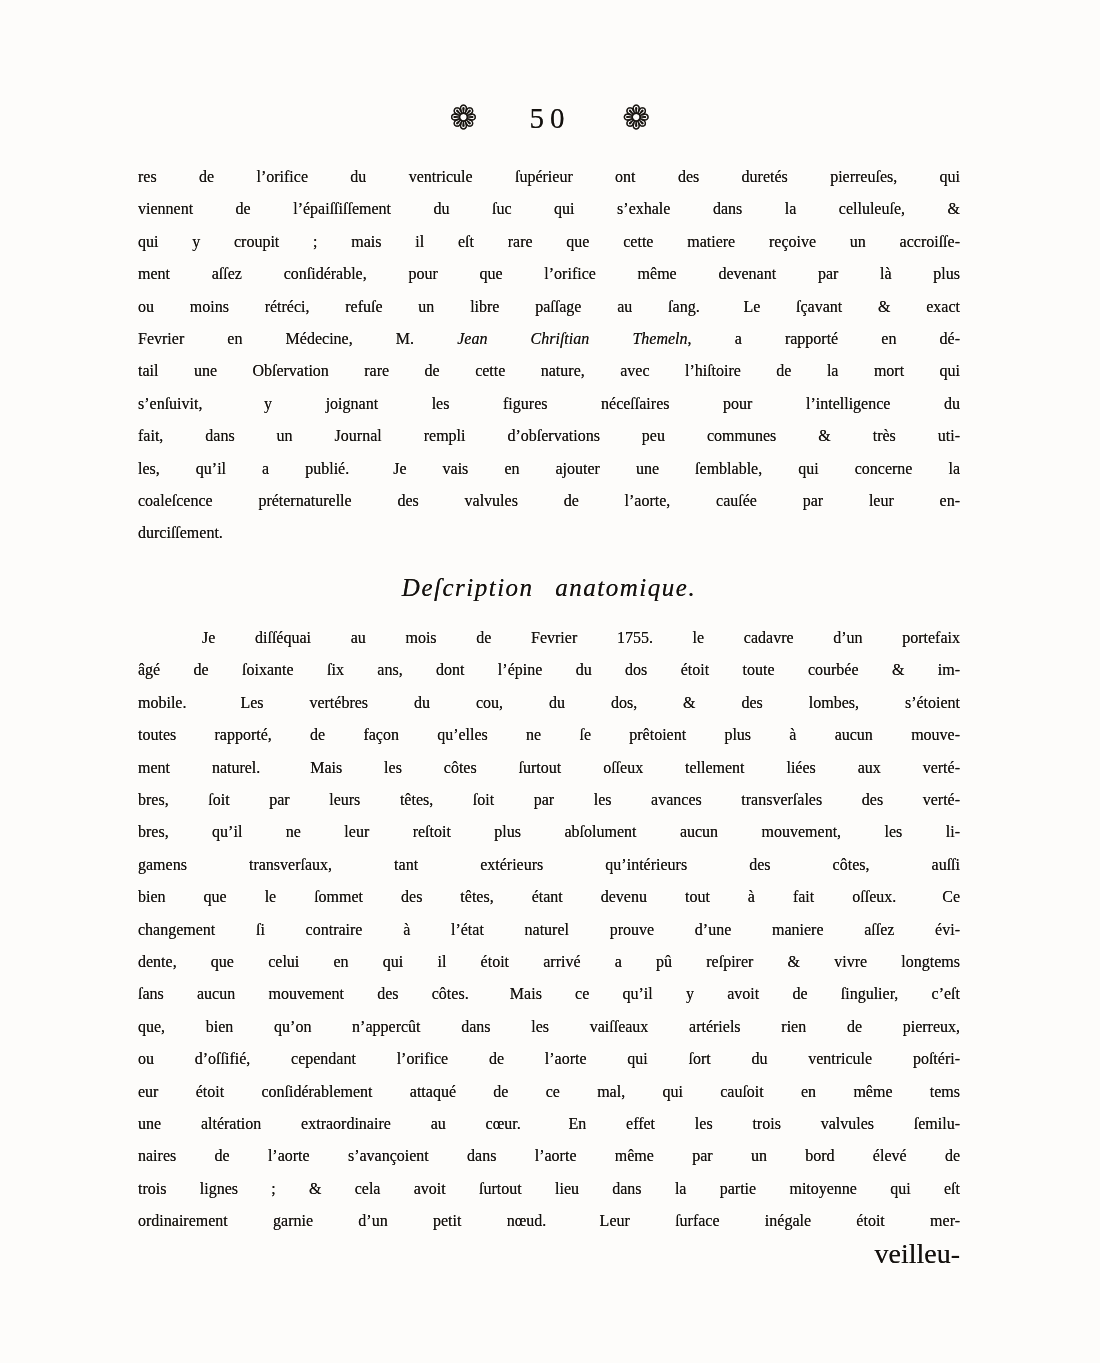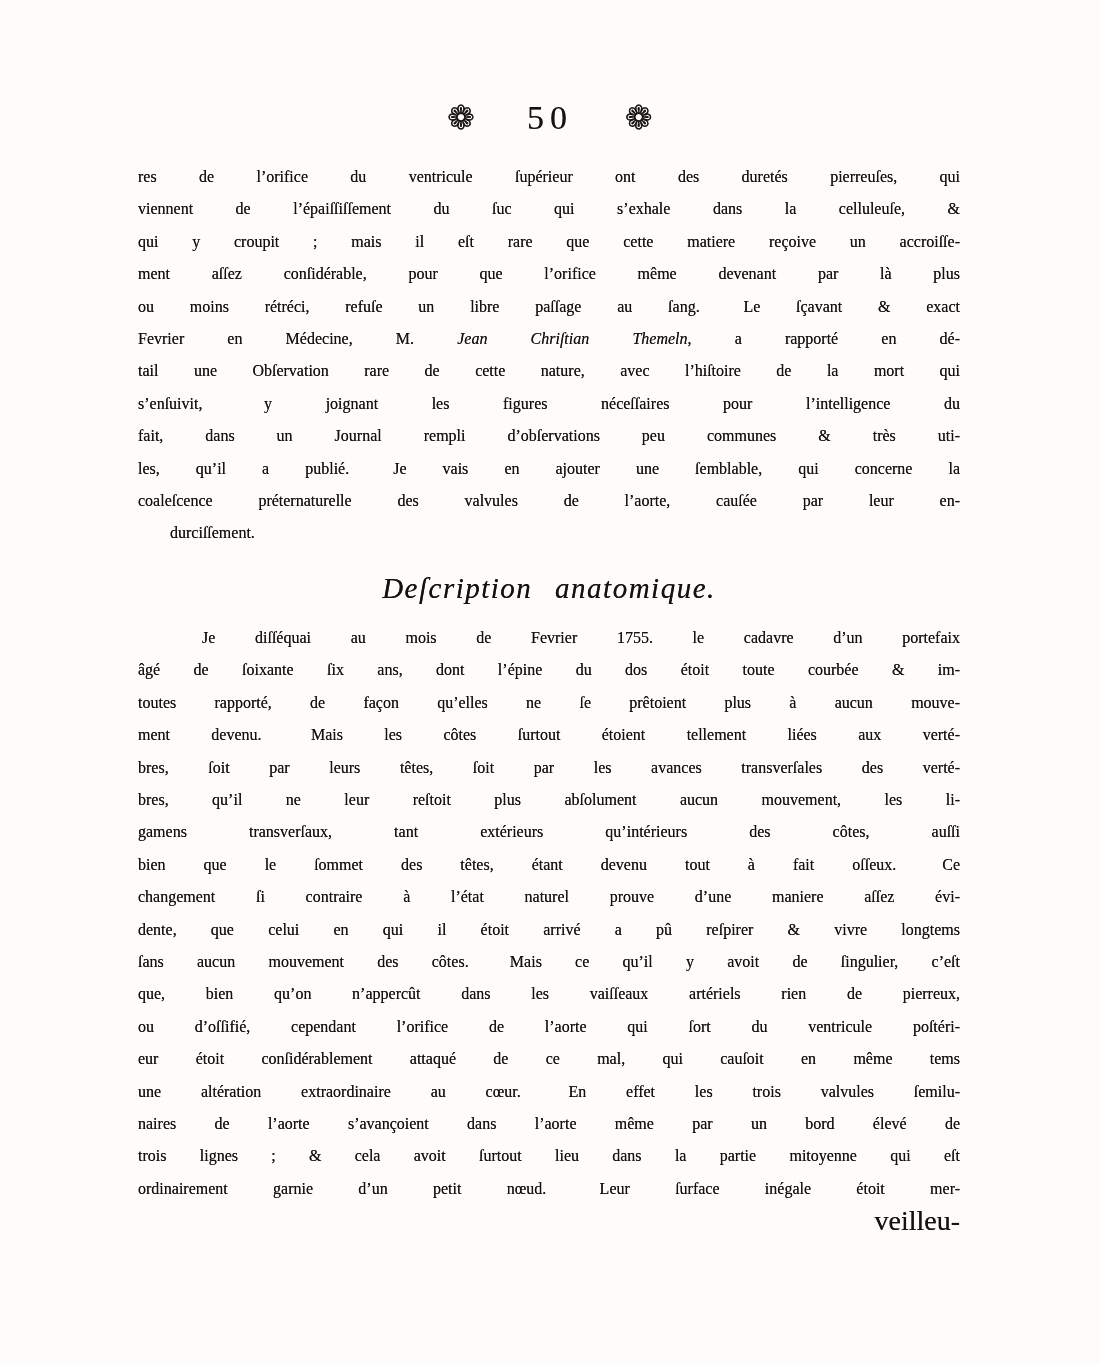--- a/index.html
+++ b/index.html
@@ -27,21 +27,21 @@
     column-gap: 52px;
   }
   .ornament {
     font-family: "DejaVu Sans", sans-serif;
     font-size: 33px;
     line-height: 40px;
     color: #191510;
     text-shadow: 0 0 0.6px rgba(10,8,5,.7);
   }
   .pagenum {
-    font-size: 34px;
+    font-size: 29px;
     letter-spacing: 6px;
     line-height: 40px;
     text-shadow: 0 0 0.5px rgba(10,8,5,.6);
   }
   .textblock {
     position: absolute;
     left: 138px;
     top: 161px;
     width: 822px;
   }
@@ -49,30 +49,29 @@
     font-size: 16px;
     line-height: 32.4px;
     text-align: justify;
     text-align-last: justify;
     text-shadow: 0 0 0.55px rgba(15,11,6,.75);
     word-spacing: 1px;
   }
   .line.last {
     text-align: left;
     text-align-last: left;
-    margin-left: 32px;
   }
   .line.indent {
     padding-left: 64px;
   }
   .it { font-style: italic; }
   .heading {
     font-weight: normal;
     font-style: italic;
-    font-size: 29px;
+    font-size: 25px;
     line-height: 36px;
     text-align: center;
     letter-spacing: 1.5px;
     word-spacing: 14px;
     margin-top: 20px;
     text-shadow: 0 0 0.6px rgba(15,11,6,.8);
   }
   .para2 { margin-top: 16px; }
   .catchword {
     font-size: 28px;
@@ -107,22 +106,23 @@
       <div class="line">les, qu’il a publié.  Je vais en ajouter une ſemblable, qui concerne la</div>
       <div class="line">coaleſcence préternaturelle des valvules de l’aorte, cauſée par leur en-</div>
       <div class="line last">durciſſement.</div>
     </div>
 
     <h2 class="heading">Deſcription anatomique.</h2>
 
     <div class="para para2">
       <div class="line indent">Je diſſéquai au mois de Fevrier 1755. le cadavre d’un portefaix</div>
       <div class="line">âgé de ſoixante ſix ans, dont l’épine du dos étoit toute courbée &amp; im-</div>
+      <div class="line">mobile.  Les vertébres du cou, du dos, &amp; des lombes, s’étoient</div>
       <div class="line">toutes rapporté, de façon qu’elles ne ſe prêtoient plus à aucun mouve-</div>
-      <div class="line">ment devenu.  Mais les côtes ſurtout étoient tellement liées aux verté-</div>
+      <div class="line">ment naturel.  Mais les côtes ſurtout oſſeux tellement liées aux verté-</div>
       <div class="line">bres, ſoit par leurs têtes, ſoit par les avances transverſales des verté-</div>
       <div class="line">bres, qu’il ne leur reſtoit plus abſolument aucun mouvement, les li-</div>
       <div class="line">gamens transverſaux, tant extérieurs qu’intérieurs des côtes, auſſi</div>
       <div class="line">bien que le ſommet des têtes, étant devenu tout à fait oſſeux.  Ce</div>
       <div class="line">changement ſi contraire à l’état naturel prouve d’une maniere aſſez évi-</div>
       <div class="line">dente, que celui en qui il étoit arrivé a pû reſpirer &amp; vivre longtems</div>
       <div class="line">ſans aucun mouvement des côtes.  Mais ce qu’il y avoit de ſingulier, c’eſt</div>
       <div class="line">que, bien qu’on n’appercût dans les vaiſſeaux artériels rien de pierreux,</div>
       <div class="line">ou d’oſſifié, cependant l’orifice de l’aorte qui ſort du ventricule poſtéri-</div>
       <div class="line">eur étoit conſidérablement attaqué de ce mal, qui cauſoit en même tems</div>

